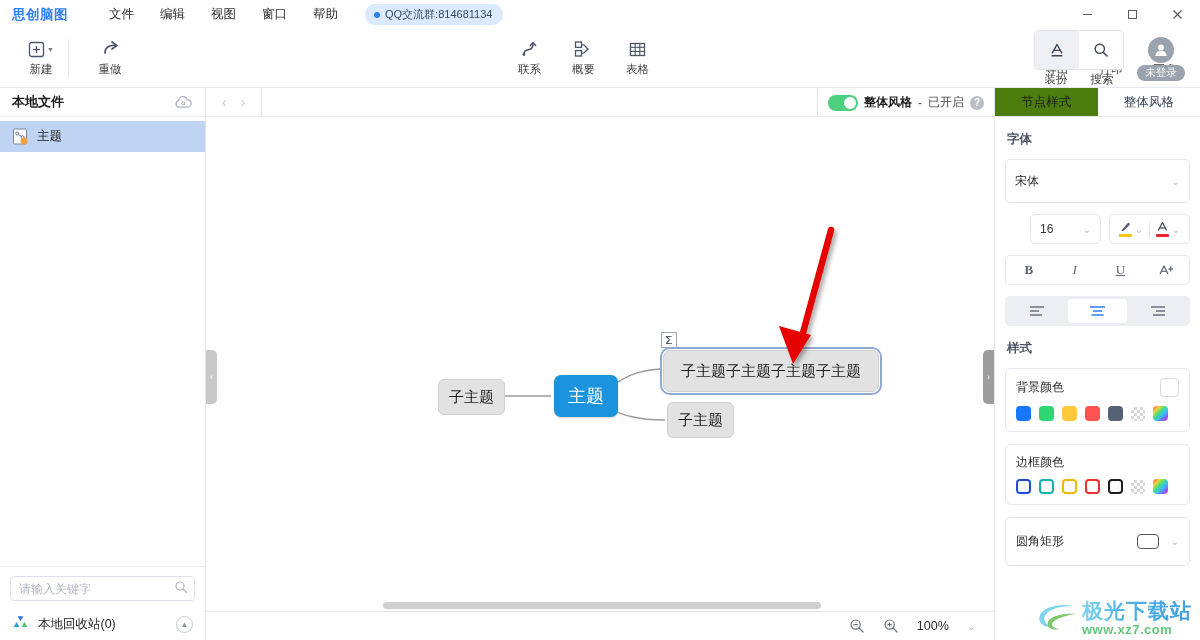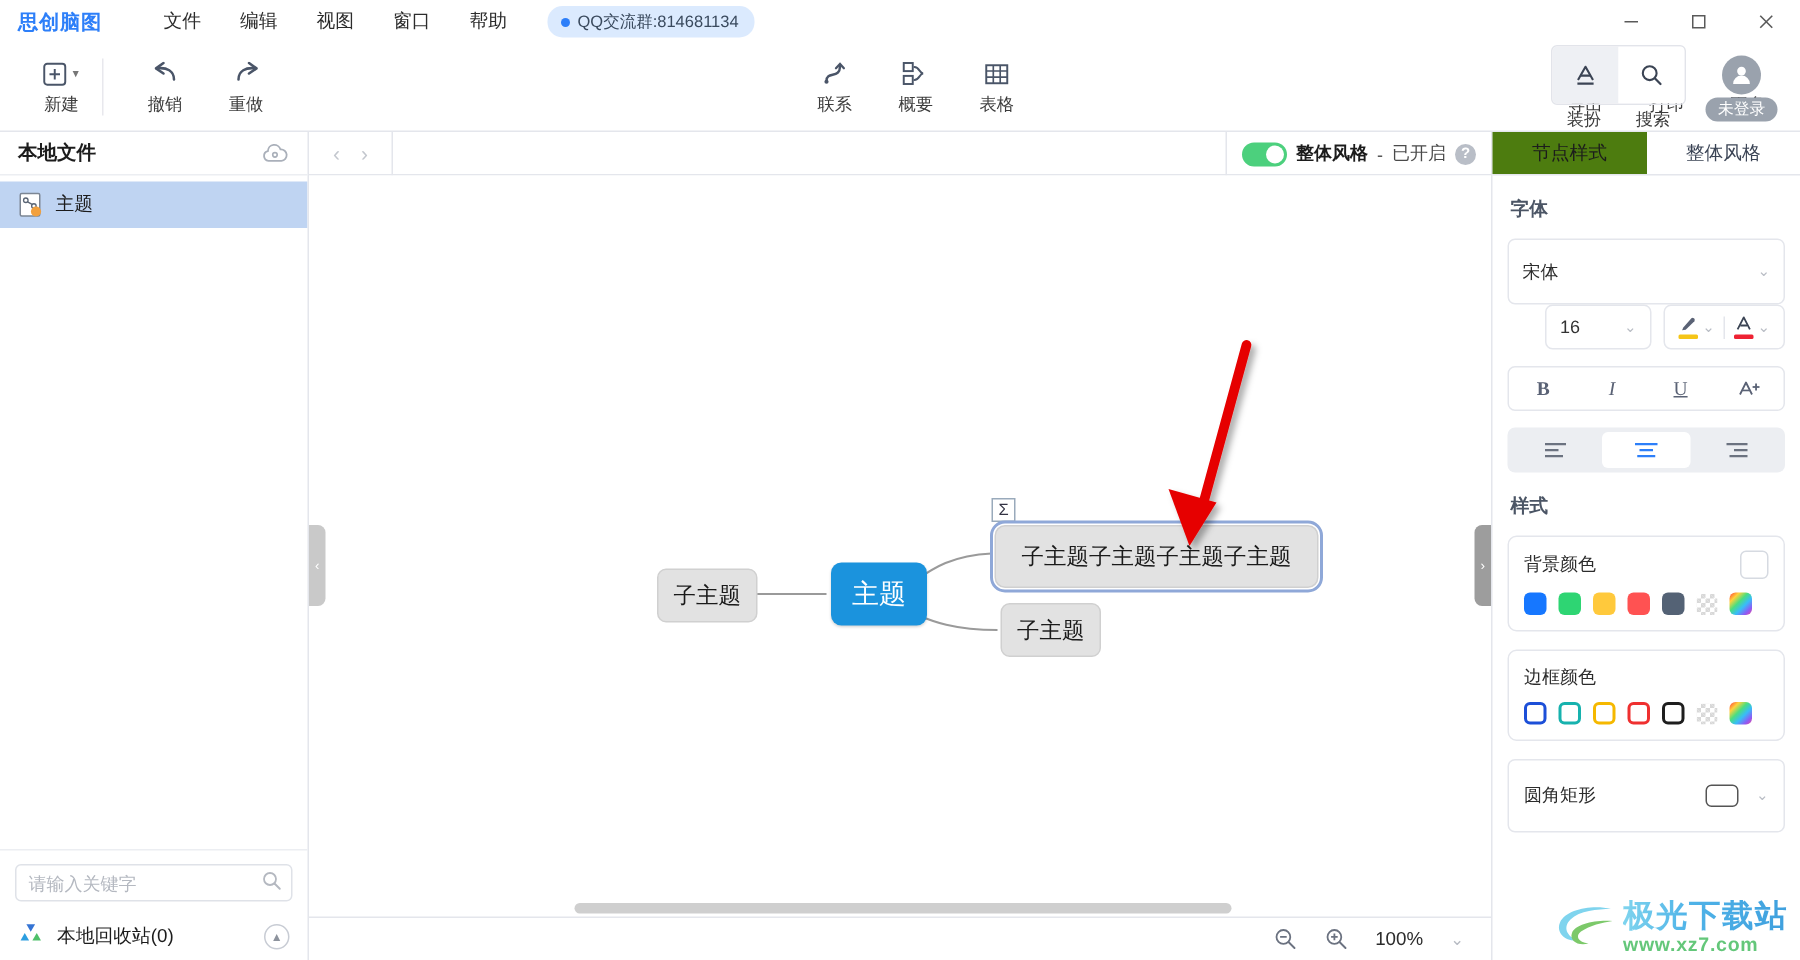--- a/index.html
+++ b/index.html
@@ -214,21 +214,21 @@
   .rp-tab.active { background: #4d7c0f; font-weight: normal; color: #1c1c1c; }
   .rp-body { flex: 1; padding: 0 10px; overflow: hidden; }
   .rp-sect-title {
     font-size: 12.5px; color: #4b5565; font-weight: bold; margin: 14px 0 11px 2px;
   }
   .ctl {
     border: 1px solid #e4e6ec; border-radius: 5px; background: #fff;
     display: flex; align-items: center;
   }
   .ctl-select {
-    height: 44px; padding: 0 9px; justify-content: space-between; 
+    height: 44px; padding: 0 9px; justify-content: space-between; margin-bottom: 11px;
     cursor: default;
   }
   .ctl-select .val { font-size: 12px; color: #2c2c2c; }
   .chev { color: #b8bcc4; font-size: 10px; }
   .row { display: flex; gap: 8px; margin-bottom: 11px; padding-left: 25px; }
   .sizebox {
     width: 71px; height: 30px; padding: 0 9px; justify-content: space-between; cursor: default;
   }
   .colorbox { flex: 1; height: 30px; justify-content: space-around; padding: 0 6px; }
   .cb-item { display: flex; align-items: center; gap: 3px; cursor: default; }
@@ -339,29 +339,20 @@
               <line x1="8.5" y1="5" x2="8.5" y2="12" stroke="#4a5568" stroke-width="1.3"></line>
               <line x1="5" y1="8.5" x2="12" y2="8.5" stroke="#4a5568" stroke-width="1.3"></line>
             </svg>
           <span class="caret-sm">▼</span>
         </div>
         <div class="lb">新建</div>
       </div>
     </div>
     <div class="tb-sep"></div>
     <div class="tb-group" style="padding-left:14px">
-      <div class="tb-btn">
-        <div class="ic">
-          <svg width="19" height="17" viewBox="0 0 19 17">
-              <path d="M15 12 C15 6 10 4 4.5 4.5" fill="none" stroke="#4a5568" stroke-width="1.7" stroke-linecap="round"></path>
-              <path d="M8 1 L3 4.6 L8 8" fill="none" stroke="#4a5568" stroke-width="1.7" stroke-linecap="round" stroke-linejoin="round"></path>
-            </svg>
-        </div>
-        <div class="lb">撤销</div>
-      </div>
       <div class="tb-btn">
         <div class="ic">
           <svg width="19" height="17" viewBox="0 0 19 17">
               <path d="M4 12 C4 6 9 4 14.5 4.5" fill="none" stroke="#4a5568" stroke-width="1.7" stroke-linecap="round"></path>
               <path d="M11 1 L16 4.6 L11 8" fill="none" stroke="#4a5568" stroke-width="1.7" stroke-linecap="round" stroke-linejoin="round"></path>
             </svg>
         </div>
         <div class="lb">重做</div>
       </div>
     </div>

